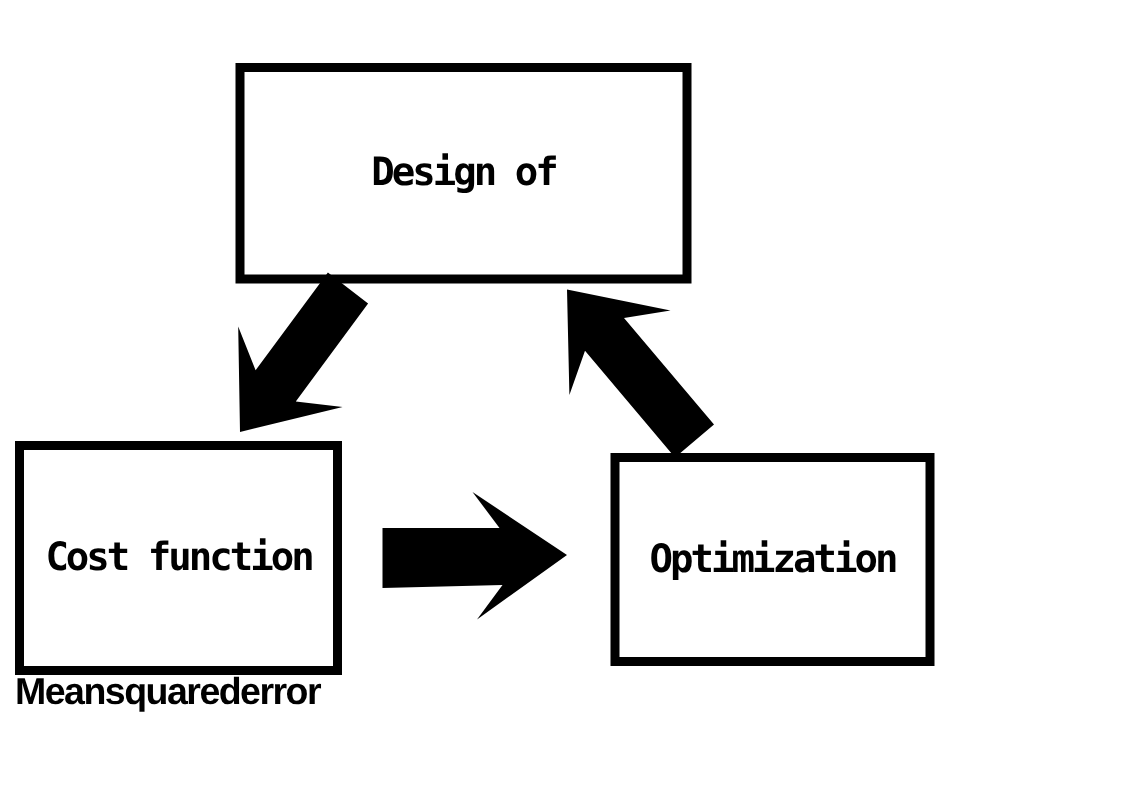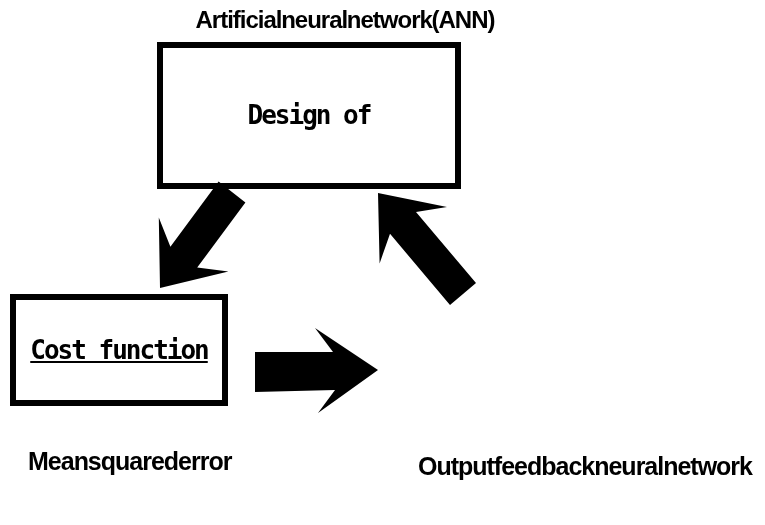--- a/index.html
+++ b/index.html
@@ -27,70 +27,71 @@
   }
   .box-text {
     font-family: "DejaVu Sans Mono", monospace;
     font-weight: bold;
     font-size: 26px;
     letter-spacing: -2px;
     color: #000000;
     line-height: 33px;
   }
   .design-box { left: 157px; top: 42px;  width: 304px; height: 147px; }
-  .cost-box   { left: 10px;  top: 294px; width: 218px; height: 112px; text-decoration: underline; }
+  .cost-box   { left: 10px;  top: 294px; width: 218px; height: 156px; }
   .opt-box    { left: 407px; top: 302px; width: 216px; height: 142px; }
 
   
   .outer-label {
     position: absolute;
     font-family: "Liberation Sans", sans-serif;
     font-weight: bold;
     color: #000000;
     letter-spacing: -1px;
     word-spacing: -6px;
     white-space: nowrap;
     z-index: 1;
   }
   .ann-label  { left: 130px; top: 6px;  width: 430px; text-align: center; font-size: 24px; }
-  .mse-label  { left: 28px;  top: 447px; font-size: 25px; }
+  .mse-label  { left: 10px;  top: 447px; font-size: 25px; }
   .ofnn-label { left: 418px; top: 451px; font-size: 25px; line-height: 30px; }
 
   
   .arrow-layer {
     position: absolute;
     left: 0; top: 0;
     width: 765px;
     height: 525px;
     z-index: 2;
     pointer-events: none;
   }
 </style>
 </head>
 <body>
 
 <div class="canvas">
 
-  <div class="outer-label ann-label">Artificial neural network (ANN)</div>
 
   <div class="box design-box">
     <div class="box-text">
       <div>Design of</div>
     </div>
   </div>
 
   <div class="box cost-box">
     <div class="box-text">Cost function</div>
   </div>
 
+  <div class="box opt-box">
+    <div class="box-text">Optimization</div>
+  </div>
 
   <div class="outer-label mse-label">Mean squared error</div>
 
   <div class="outer-label ofnn-label">
-    <div>Output feedback neural network</div>
   </div>
 
   <svg class="arrow-layer" viewBox="0 0 765 525" xmlns="http://www.w3.org/2000/svg">
     <polygon points="245.4,202.4 197.2,267.6 228.4,271.4 160,288 158.8,217.6 170.4,246.8 218.6,181.6" fill="#000000"></polygon>
     <polygon points="255,352 333,352 315,328 378,370 318,413 335,390 255,392" fill="#000000"></polygon>
     <polygon points="476,283 416,212 447,207 378,193 379.6,263.4 390,233.8 450,305" fill="#000000"></polygon>
   </svg>
 
 </div>
 

